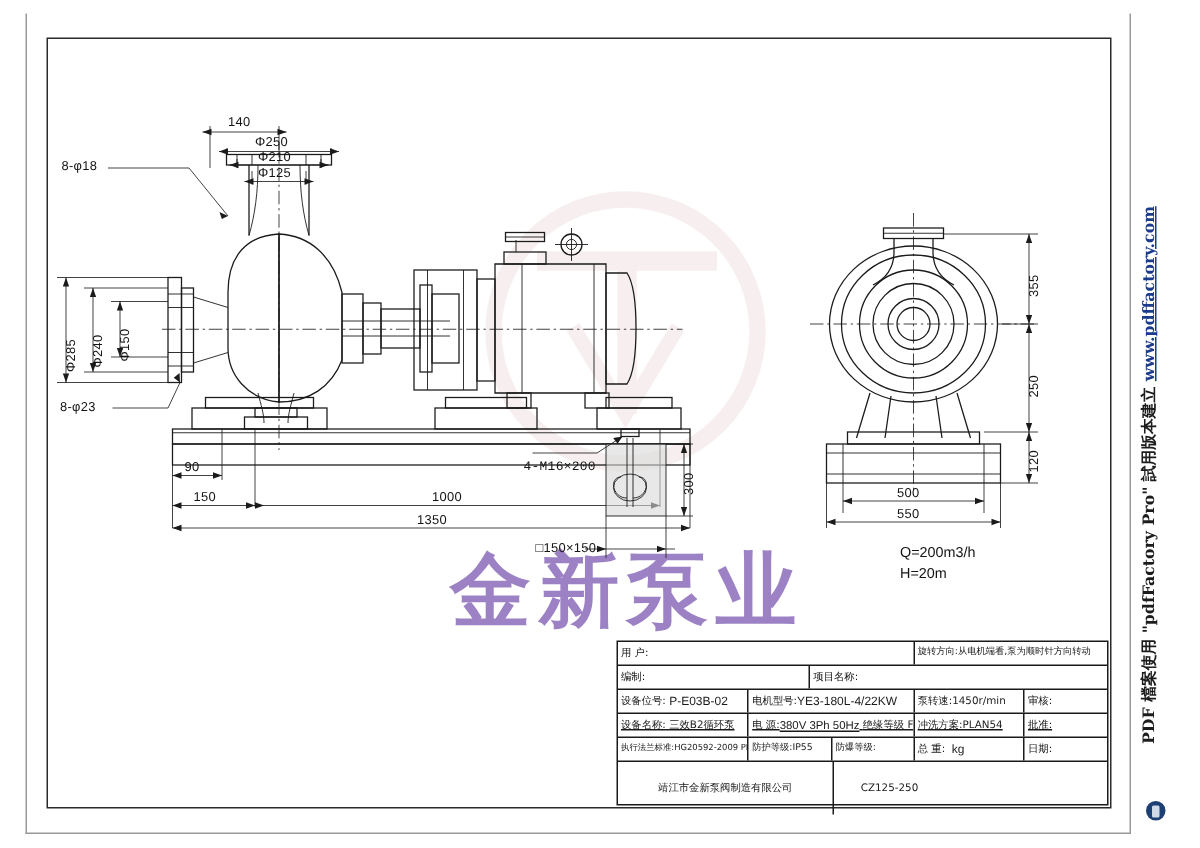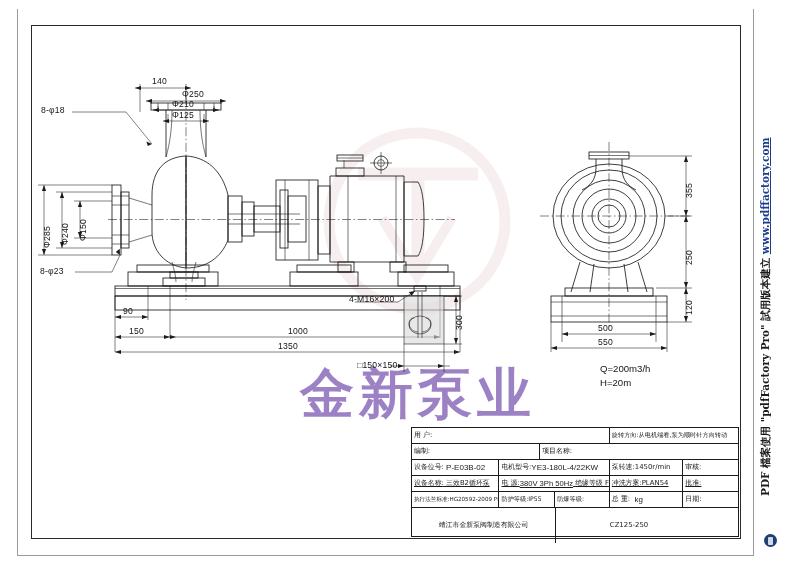--- a/index.html
+++ b/index.html
@@ -38,21 +38,21 @@
   
   .dtx{position:absolute;font-size:8.6px;color:#141414;white-space:nowrap;
        font-family:"Liberation Sans",sans-serif;letter-spacing:.2px;}
   .dtx.v{transform-origin:0 0;transform:rotate(-90deg);}
 
   
   #tblock{position:absolute;left:411px;top:427px;width:328px;height:110px;
           border:1.2px solid #1b1b1b;box-sizing:border-box;
           display:flex;flex-direction:column;background:#fff;}
   #tblock .trow{display:flex;flex:0 0 auto;border-bottom:.9px solid #1b1b1b;}
-  #tblock .trow:last-child{border-bottom:none;gap:36px;}
+  #tblock .trow:last-child{border-bottom:none;}
   #tblock .cell{border-right:.9px solid #1b1b1b;box-sizing:border-box;
                 padding:0 2px;display:flex;align-items:center;
                 font-size:6.9px;overflow:hidden;white-space:nowrap;
                 font-family:"DejaVu Sans",sans-serif;line-height:1;}
   #tblock .cell:last-child{border-right:none;}
   .r1{height:15px;} .r2{height:15px;} .r3{height:15px;}
   .r4{height:15px;text-decoration:underline;} .r5{height:15px;} .r6{height:35px;}
   .lbl{color:#111;}
   .big{font-size:11px;justify-content:center;font-family:"Liberation Sans",sans-serif;}
   .bigcn{font-size:9.5px;justify-content:center;font-family:"DejaVu Sans",sans-serif;}
@@ -334,35 +334,35 @@
 
       <line x1="551" y1="322" x2="551" y2="352"></line>
       <line x1="667" y1="322" x2="667" y2="352"></line>
       <line x1="551" y1="348" x2="667" y2="348"></line>
       <path d="M551 348 l6 -2.1 v4.2 Z" fill="#1b1b1b" stroke="none"></path>
       <path d="M667 348 l-6 -2.1 v4.2 Z" fill="#1b1b1b" stroke="none"></path>
     </g>
   </svg>
 
   <div class="dtx" style="left:152px;top:76px;">140</div>
-  <div class="dtx" style="left:170px;top:89px;margin-left:12px;">Φ250</div>
+  <div class="dtx" style="left:170px;top:89px;">Φ250</div>
   <div class="dtx" style="left:172px;top:99px;">Φ210</div>
   <div class="dtx" style="left:172px;top:110px;">Φ125</div>
   <div class="dtx" style="left:41px;top:105px;">8-φ18</div>
   <div class="dtx" style="left:40px;top:266px;">8-φ23</div>
 
   <div class="dtx v" style="left:42px;top:248px;">Φ285</div>
   <div class="dtx v" style="left:60px;top:245px;">Φ240</div>
   <div class="dtx v" style="left:78px;top:241px;">Φ150</div>
 
   <div class="dtx" style="left:123px;top:306px;">90</div>
   <div class="dtx" style="left:129px;top:326px;">150</div>
   <div class="dtx" style="left:288px;top:326px;">1000</div>
   <div class="dtx" style="left:278px;top:341px;">1350</div>
-  <div class="dtx" style="left:349px;top:294px;">4-M16×200</div>
+  <div class="dtx" style="left:349px;top:306px;font-family:Liberation Mono, monospace;">4-M16×200</div>
   <div class="dtx v" style="left:454px;top:330px;">300</div>
   <div class="dtx" style="left:357px;top:360px;">□150×150</div>
 
   <div class="dtx v" style="left:684px;top:198px;">355</div>
   <div class="dtx v" style="left:684px;top:265px;">250</div>
   <div class="dtx v" style="left:684px;top:315px;">120</div>
   <div class="dtx" style="left:598px;top:323px;">500</div>
   <div class="dtx" style="left:598px;top:337px;">550</div>
 
   <div id="duty">

